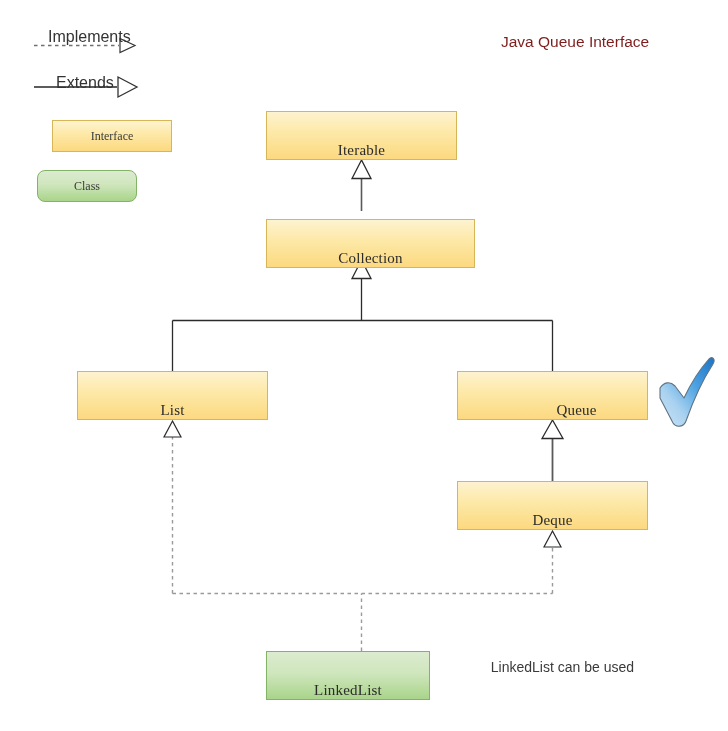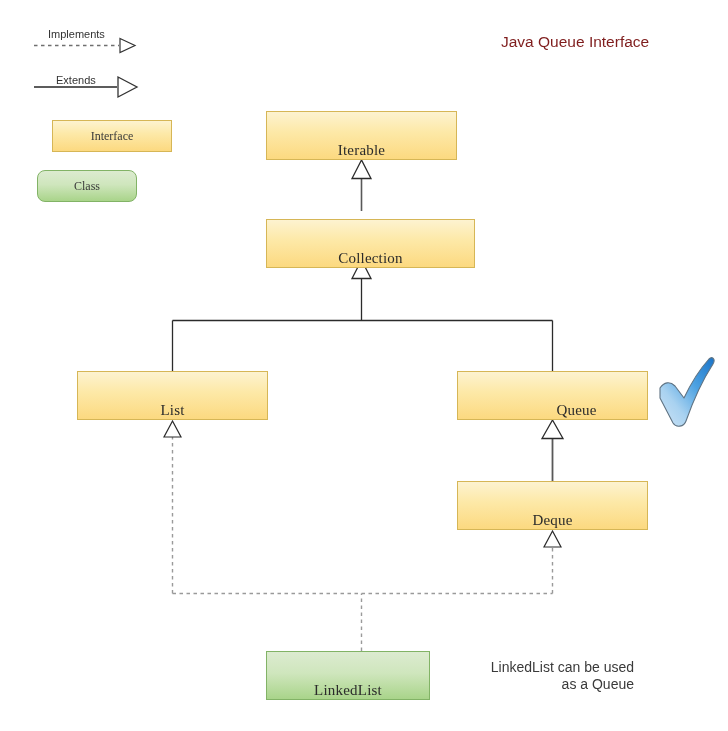--- a/index.html
+++ b/index.html
@@ -31,21 +31,21 @@
     display:flex;align-items:center;justify-content:center;
     font-family:"Liberation Serif", serif;font-size:12px;color:#3a3a3a;
     border:1px solid #d6b656;
     background:linear-gradient(to bottom,#fdf3d0 0%,#fde9a8 42%,#fcd980 100%);
   }
   .legend-box.klass{
     border:1px solid #82b366;
     background:linear-gradient(to bottom,#dcebd0 0%,#cfe6bd 45%,#a9d48a 100%);
   }
   .legend-label{
-    position:absolute;font-size:11px;color:#333;
+    position:absolute;font-size:16px;color:#333;
     font-family:"Liberation Sans", sans-serif;white-space:nowrap;
   }
 
   
   .title{
     position:absolute;font-size:15.5px;color:#7f1d1d;white-space:nowrap;
     font-family:"Liberation Sans", sans-serif;
   }
   .note{
     position:absolute;font-size:14px;color:#3a3a3a;line-height:17px;
@@ -150,16 +150,15 @@
   <div class="node" style="left:457px;top:481px;width:191px;height:49px;">
     <span>Deque</span>
   </div>
 
   <div class="node klass" style="left:266px;top:651px;width:164px;height:49px;">
     <span>LinkedList</span>
   </div>
 
   <div class="note" style="left:472px;top:659px;width:162px;">
     <div>LinkedList can be used</div>
-    <div>as a Queue</div>
   </div>
 
 </div>
 
 </body></html>

